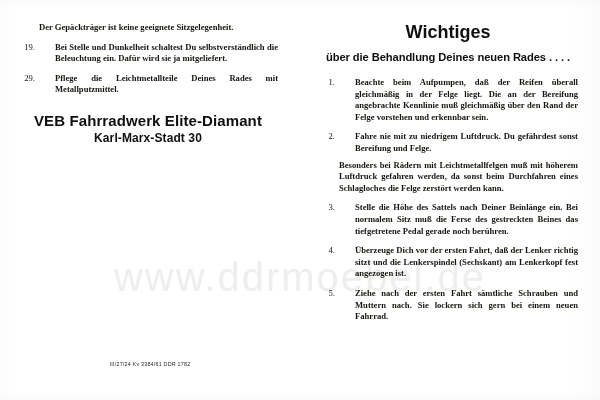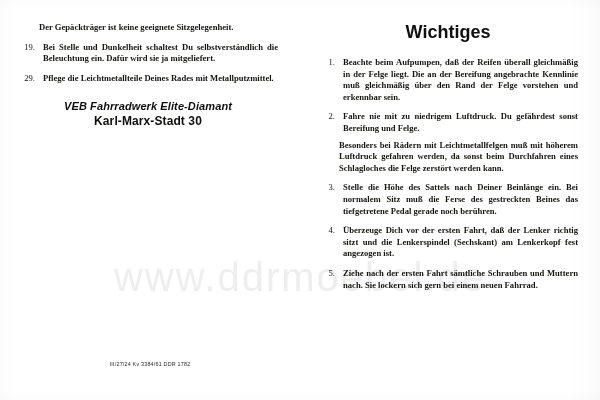--- a/index.html
+++ b/index.html
@@ -92,21 +92,21 @@
   
   .item {
     display: flex;
     align-items: flex-start;
     margin: 0 0 8px 0;
   }
   .item-num {
     flex: 0 0 auto;
     width: 17px;
     text-align: right;
-    padding-right: 8px;
+    padding-right: 20px;
     font-size: 8.6px;
     line-height: 11.6px;
     color: #17150f;
     font-family: "Liberation Serif", serif;
   }
   .item-text {
     flex: 1 1 auto;
     font-size: 8.6px;
     line-height: 11.6px;
     color: #17150f;
@@ -127,21 +127,21 @@
   #right-list    { margin-top: 14px; }
 
   
   .signature {
     margin-top: 16px;
     text-align: center;
     font-family: "Liberation Sans", sans-serif;
     font-weight: bold;
     color: #100f0d;
   }
-  .signature .line1 { font-size: 11px; letter-spacing: 0.1px; font-style: italic; }
+  .signature .line1 { font-size: 15px; letter-spacing: 0.1px; }
   .signature .line2 { font-size: 12px; letter-spacing: 0.1px; margin-top: 2px; }
 
   
   #imprint {
     position: absolute;
     left: 0;
     top: 361px;
     width: 300px;
     text-align: center;
     font-family: "Liberation Sans", sans-serif;
@@ -185,20 +185,21 @@
         <div class="line2">Karl-Marx-Stadt 30</div>
       </div>
     </div>
   </div>
 
   <div id="imprint">III/27/24 Kv 3384/61 DDR    1782</div>
 
   <div class="column" id="right-column">
     <div class="col-inner">
       <h1 class="doc-title">Wichtiges</h1>
+      <h2 class="doc-subtitle">über die Behandlung Deines neuen Rades . . . .</h2>
 
       <div id="right-list">
           <div class="item">
             <div class="item-num">1.</div>
             <div class="item-text">Beachte beim Aufpumpen, daß der Reifen überall gleichmäßig in der Felge liegt. Die an der Bereifung angebrachte Kennlinie muß gleichmäßig über den Rand der Felge vorstehen und erkennbar sein.</div>
           </div>
           <div class="item">
             <div class="item-num">2.</div>
             <div class="item-text">Fahre nie mit zu niedrigem Luftdruck. Du gefährdest sonst Bereifung und Felge.</div>
           </div>

